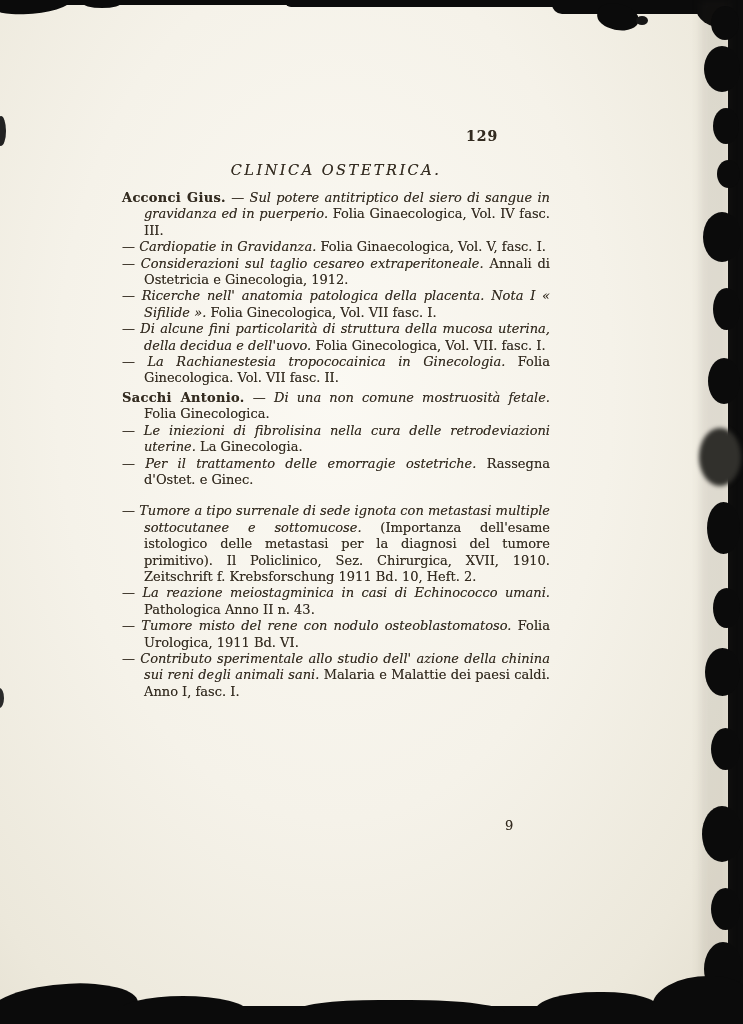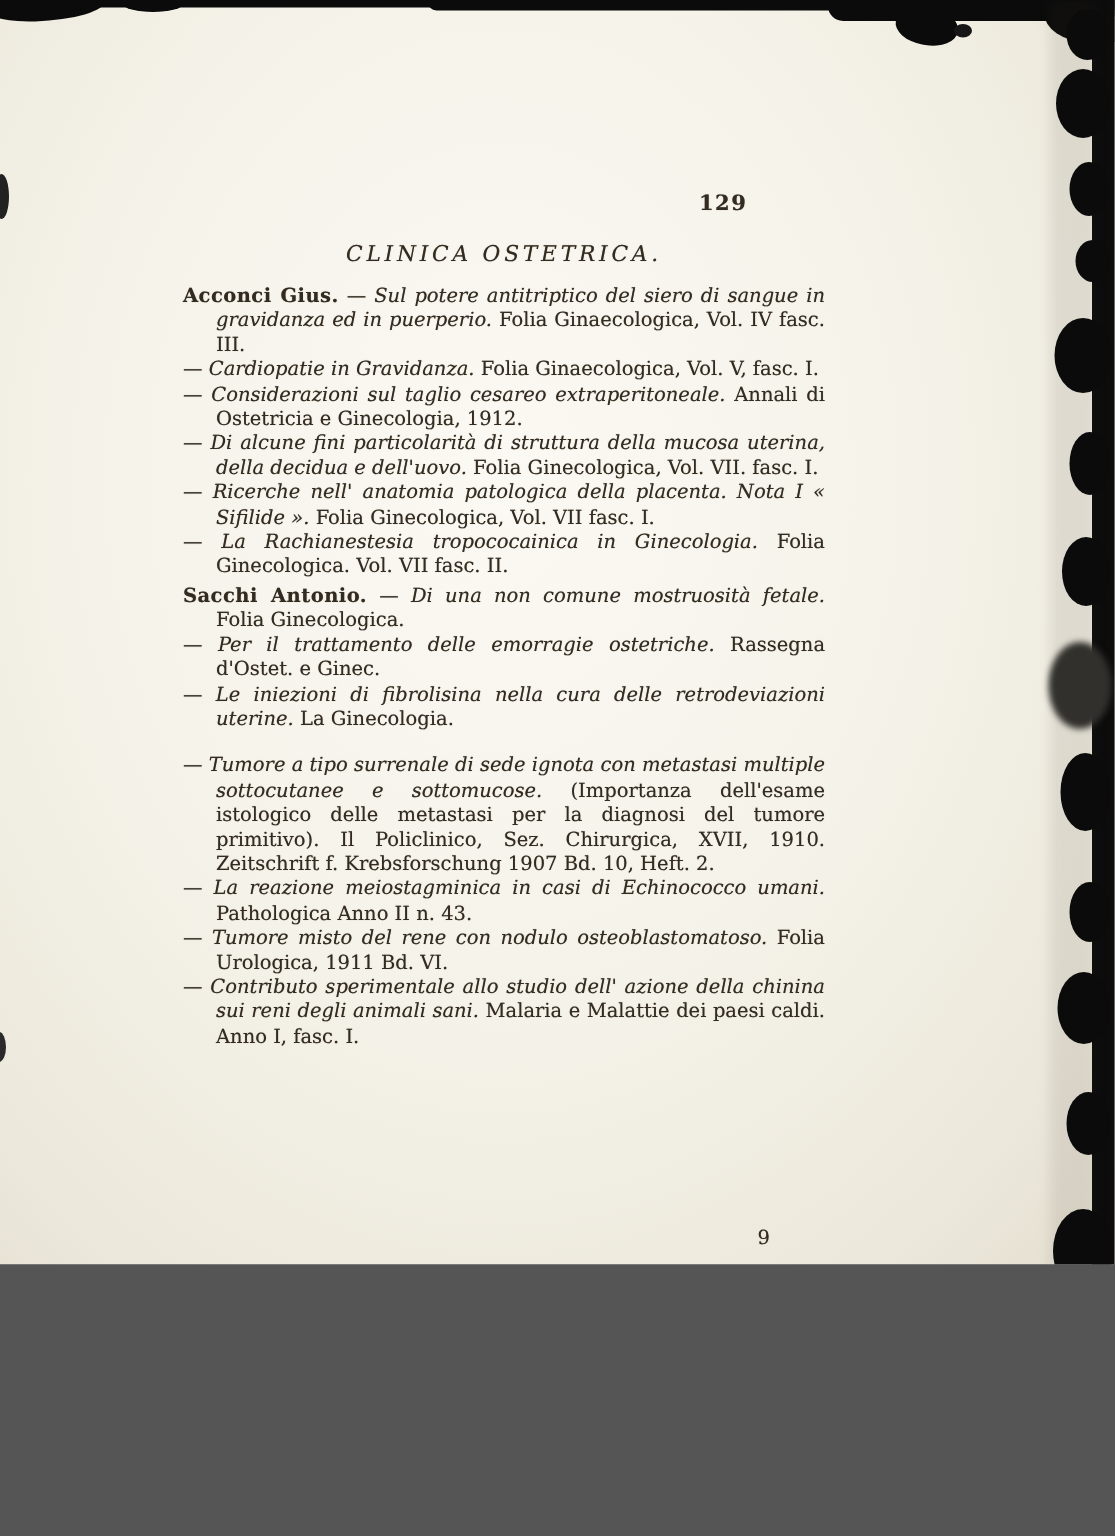--- a/index.html
+++ b/index.html
@@ -1,19 +1,19 @@
 <!DOCTYPE html>
 <html><head>
 <meta charset="utf-8">
 <style>
   * { margin:0; padding:0; box-sizing:border-box; }
   html,body { background:#555; }
   .page {
     position:relative;
-    width:743px; height:843px;
+    width:743px; height:1024px;
     margin:0 auto;
     overflow:hidden;
     background:
       radial-gradient(ellipse at 45% 38%, #fbf9f3 0%, #f5f2e9 48%, #ece8db 82%, #e3decf 100%);
     font-family:"DejaVu Serif","Liberation Serif",serif;
     color:#332b20;
   }
   .pageno-top {
     position:absolute; top:128px; left:466px;
     font-size:14px; font-weight:700; letter-spacing:1px;
@@ -47,31 +47,31 @@
 <body>
 
 <div class="page">
   <div class="pageno-top">129</div>
   <div class="heading">CLINICA OSTETRICA.</div>
   <div class="bib">
       <div class="group">
         <p class="entry lead"><span class="author">Acconci Gius.</span><span> — </span><em>Sul potere antitriptico del siero di sangue in gravidanza ed in puerperio.</em><span> Folia Ginaecologica, Vol. IV fasc. III.</span></p>
         <p class="entry"><span>— </span><em>Cardiopatie in Gravidanza.</em><span> Folia Ginaecologica, Vol. V, fasc. I.</span></p>
         <p class="entry"><span>— </span><em>Considerazioni sul taglio cesareo extraperitoneale.</em><span> Annali di Ostetricia e Ginecologia, 1912.</span></p>
+        <p class="entry"><span>— </span><em>Ricerche nell' anatomia patologica della placenta. Nota I « Sifilide ».</em><span> Folia Ginecologica, Vol. VII fasc. I.</span></p>
         <p class="entry"><span>— </span><em>Di alcune fini particolarità di struttura della mucosa uterina, della decidua e dell'uovo.</em><span> Folia Ginecologica, Vol. VII. fasc. I.</span></p>
-        <p class="entry"><span>— </span><em>Ricerche nell' anatomia patologica della placenta. Nota I « Sifilide ».</em><span> Folia Ginecologica, Vol. VII fasc. I.</span></p>
         <p class="entry"><span>— </span><em>La Rachianestesia tropococainica in Ginecologia.</em><span> Folia Ginecologica. Vol. VII fasc. II.</span></p>
       </div>
       <div class="group">
         <p class="entry lead"><span class="author">Sacchi Antonio.</span><span> — </span><em>Di una non comune mostruosità fetale.</em><span> Folia Ginecologica.</span></p>
+        <p class="entry"><span>— </span><em>Le iniezioni di fibrolisina nella cura delle retrodeviazioni uterine.</em><span> La Ginecologia.</span></p>
         <p class="entry"><span>— </span><em>Per il trattamento delle emorragie ostetriche.</em><span> Rassegna d'Ostet. e Ginec.</span></p>
-        <p class="entry"><span>— </span><em>Le iniezioni di fibrolisina nella cura delle retrodeviazioni uterine.</em><span> La Ginecologia.</span></p>
       </div>
       <div class="group">
-        <p class="entry"><span>— </span><em>Tumore a tipo surrenale di sede ignota con metastasi multiple sottocutanee e sottomucose.</em><span> (Importanza dell'esame istologico delle metastasi per la diagnosi del tumore primitivo). Il Policlinico, Sez. Chirurgica, XVII, 1910. Zeitschrift f. Krebsforschung 1907 Bd. 10, Heft. 2.</span></p>
+        <p class="entry"><span>— </span><em>Tumore a tipo surrenale di sede ignota con metastasi multiple sottocutanee e sottomucose.</em><span> (Importanza dell'esame istologico delle metastasi per la diagnosi del tumore primitivo). Il Policlinico, Sez. Chirurgica, XVII, 1910. Zeitschrift f. Krebsforschung 1911 Bd. 10, Heft. 2.</span></p>
         <p class="entry"><span>— </span><em>La reazione meiostagminica in casi di Echinococco umani.</em><span> Pathologica Anno II n. 43.</span></p>
         <p class="entry"><span>— </span><em>Tumore misto del rene con nodulo osteoblastomatoso.</em><span> Folia Urologica, 1911 Bd. VI.</span></p>
         <p class="entry"><span>— </span><em>Contributo sperimentale allo studio dell' azione della chinina sui reni degli animali sani.</em><span> Malaria e Malattie dei paesi caldi. Anno I, fasc. I.</span></p>
       </div>
     </div>
   <div class="pageno-bottom">9</div>
   <div class="artifacts">
       <div class="blob" style="left: 0px; top: 0px; width: 743px; height: 5px; border-radius: 0px; background: rgb(11, 11, 11);"></div>
       <div class="blob" style="left: -8px; top: -6px; width: 78px; height: 20px; border-radius: 0px 0px 60% 40%; background: rgb(11, 11, 11); transform: rotate(-2deg);"></div>
       <div class="blob" style="left: 82px; top: -3px; width: 40px; height: 11px; border-radius: 0px 0px 50% 50%; background: rgb(11, 11, 11);"></div>

